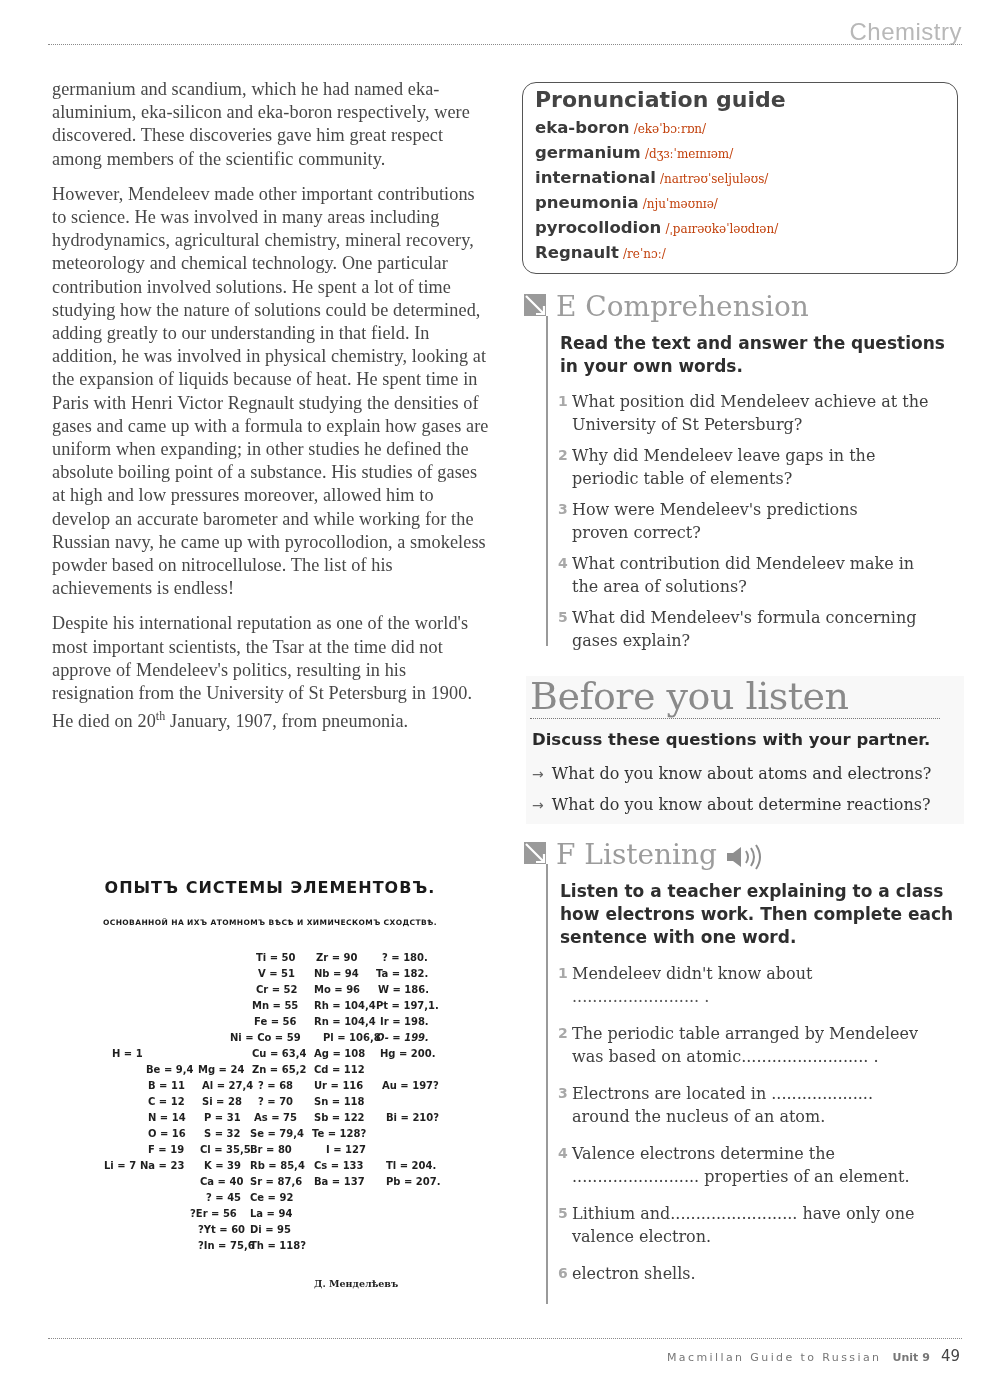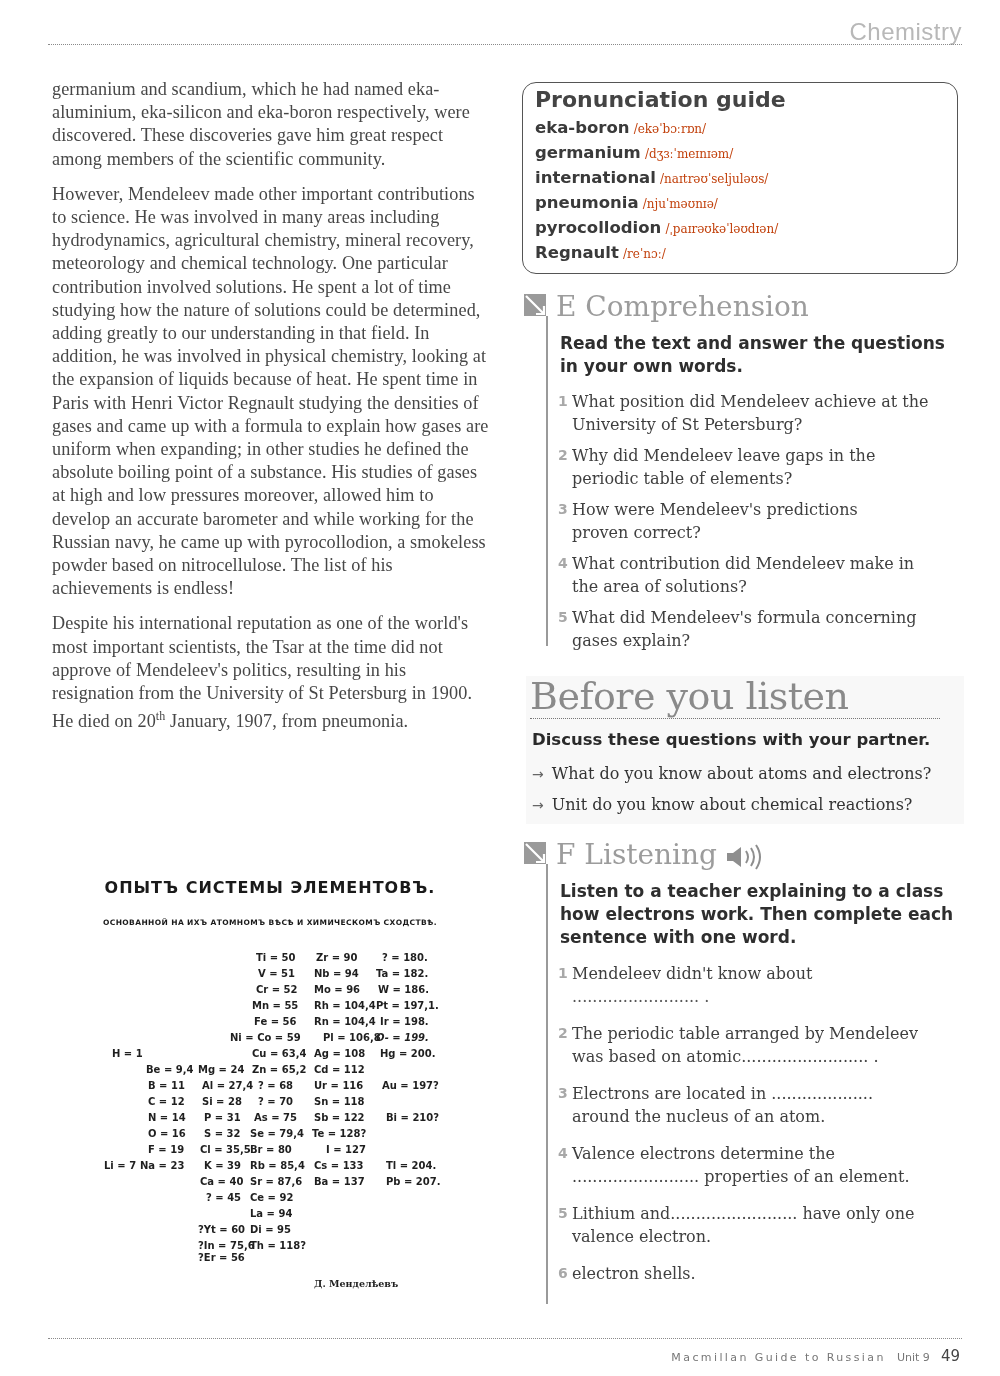--- a/index.html
+++ b/index.html
@@ -45,21 +45,21 @@
   .byl-instr { position: absolute; left: 532px; top: 730px; font-family: "DejaVu Sans", sans-serif; font-weight: bold; font-size: 16.5px; color: #2a2a2a; white-space: nowrap; }
   .byl-item { position: absolute; left: 532px; font-family: "DejaVu Serif", serif; font-size: 16px; color: #333; white-space: nowrap; }
   .byl-item .arrow { font-family: "DejaVu Sans", sans-serif; color: #666; margin-right: 8px; font-size: 14px; }
 
   .speaker { display: inline-block; vertical-align: middle; margin-left: 8px; }
 
   
   .footer-rule { position: absolute; left: 48px; right: 38px; top: 1338px; border-top: 1.5px dotted #8a8a8a; }
   .footer { position: absolute; right: 40px; top: 1346px; white-space: nowrap; font-family: "DejaVu Sans", sans-serif; color: #777; }
   .footer .brand { font-size: 11px; letter-spacing: 2.4px; }
-  .footer .unit { font-size: 11px; margin-left: 6px; }
+  .footer .unit { font-size: 11px; margin-left: 6px; font-weight: bold; }
   .footer .page { font-size: 15px; color: #444; margin-left: 6px; }
 </style>
 </head>
 <body>
 
 <div class="header-title sans">Chemistry</div>
 <div class="header-rule"></div>
 
 <div class="left-col serif">
   <p class="body-p">germanium and scandium, which he had named eka-aluminium, eka-silicon and eka-boron respectively, were discovered. These discoveries gave him great respect among members of the scientific community.</p>
@@ -124,21 +124,21 @@
       <div class="pt-cell" style="left: 134px; top: 284px;">K = 39</div>
       <div class="pt-cell" style="left: 180px; top: 284px;">Rb = 85,4</div>
       <div class="pt-cell" style="left: 244px; top: 284px;">Cs = 133</div>
       <div class="pt-cell" style="left: 316px; top: 284px;">Tl = 204.</div>
       <div class="pt-cell" style="left: 130px; top: 300px;">Ca = 40</div>
       <div class="pt-cell" style="left: 180px; top: 300px;">Sr = 87,6</div>
       <div class="pt-cell" style="left: 244px; top: 300px;">Ba = 137</div>
       <div class="pt-cell" style="left: 316px; top: 300px;">Pb = 207.</div>
       <div class="pt-cell" style="left: 136px; top: 316px;">? = 45</div>
       <div class="pt-cell" style="left: 180px; top: 316px;">Ce = 92</div>
-      <div class="pt-cell" style="left: 128px; top: 332px; margin-top: 44px;">?Er = 56</div>
+      <div class="pt-cell" style="left: 120px; top: 332px;">?Er = 56</div>
       <div class="pt-cell" style="left: 180px; top: 332px;">La = 94</div>
       <div class="pt-cell" style="left: 128px; top: 348px;">?Yt = 60</div>
       <div class="pt-cell" style="left: 180px; top: 348px;">Di = 95</div>
       <div class="pt-cell" style="left: 128px; top: 364px;">?In = 75,6</div>
       <div class="pt-cell" style="left: 180px; top: 364px;">Th = 118?</div>
     </div>
   <div class="pt-sign">Д. Менделѣевъ</div>
 </div>
 
 <div class="pron-box">
@@ -185,21 +185,21 @@
       <div>What did Mendeleev's formula concerning</div>
       <div>gases explain?</div>
     </div>
 </div>
 
 <div class="byl-bg"></div>
 <div class="byl-title">Before you listen</div>
 <div class="byl-rule"></div>
 <div class="byl-instr">Discuss these questions with your partner.</div>
 <div class="byl-item" style="top:764px"><span class="arrow">→</span><span>What do you know about atoms and electrons?</span></div>
-<div class="byl-item" style="top:795px"><span class="arrow">→</span><span>Unit do you know about chemical reactions?</span></div>
+<div class="byl-item" style="top:795px"><span class="arrow">→</span><span>What do you know about determine reactions?</span></div>
 
 <div class="section" style="top:840px;height:470px;">
   <svg class="sec-icon" style="top:2px" viewBox="0 0 22 22">
     <rect x="0" y="0" width="22" height="22" fill="#9a9a9a"></rect>
     <path d="M2 2 L20 20 M20 12 L20 20 L12 20" stroke="#ffffff" stroke-width="2.2" fill="none"></path>
   </svg>
   <div class="sec-line" style="top:24px;height:440px;"></div>
   <div class="sec-title" style="top:-2px"><span>F Listening</span><svg class="speaker" width="42" height="28" viewBox="0 0 42 28">
       <path d="M2 10 L8 10 L16 4 L16 24 L8 18 L2 18 Z" fill="#8e8e8e"></path>
       <path d="M21 8 Q25 14 21 20" stroke="#8e8e8e" stroke-width="2" fill="none"></path>

